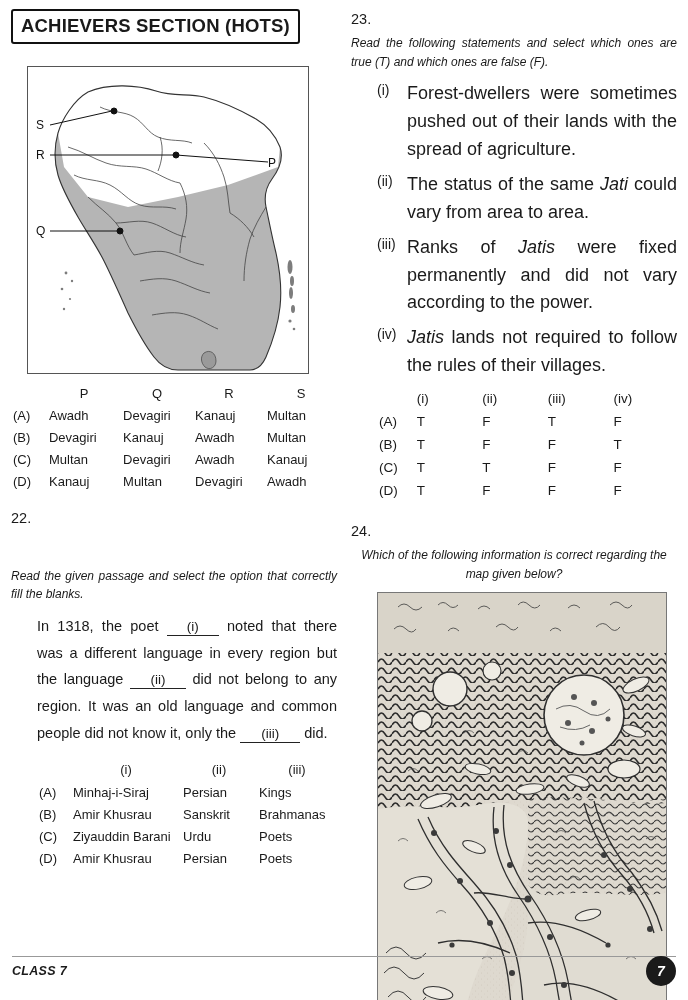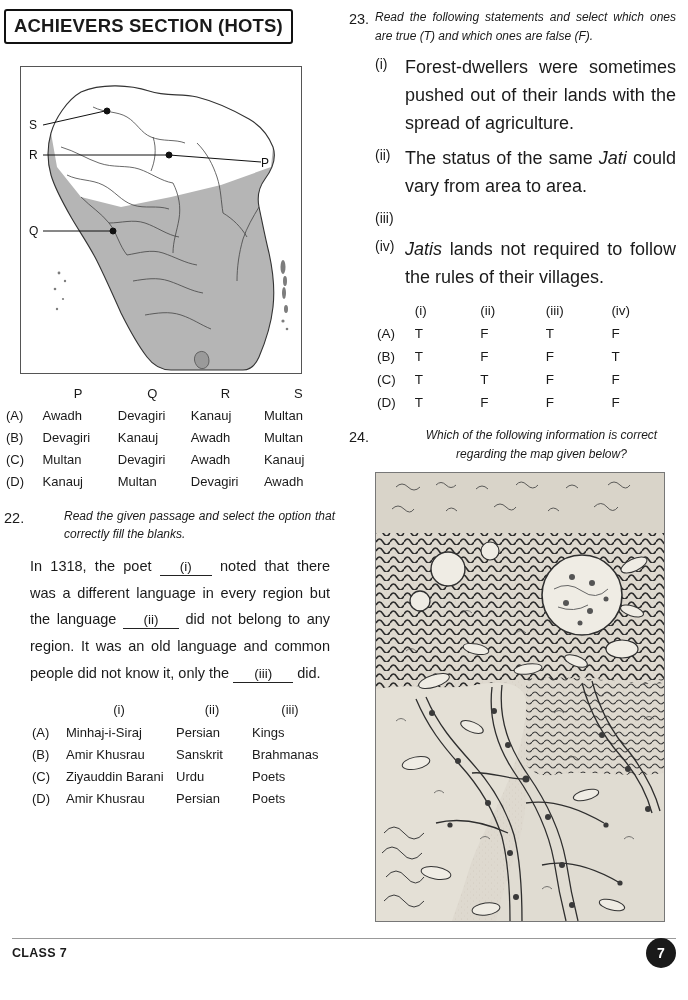--- a/index.html
+++ b/index.html
@@ -6,21 +6,21 @@
   html, body {
     margin: 0; padding: 0;
     width: 688px; height: 1000px;
     background: #ffffff;
     font-family: "Liberation Sans", sans-serif;
     color: #1a1a1a;
   }
   .page {
     position: relative;
     width: 688px; height: 1000px;
-    padding: 6px 12px 0 4px;
+    padding: 6px 12px 0 11px;
   }
   .cols {
     display: flex;
     gap: 14px;
     height: 952px;
   }
   .col {
     width: 330px;
     position: relative;
   }
@@ -39,20 +39,21 @@
     font-weight: bold;
     font-size: 18.5px;
     letter-spacing: 0.2px;
     white-space: nowrap;
   }
 
   
   .q {
     display: flex;
     margin-bottom: 9px;
+    flex-direction: column;
   }
   .q-num {
     width: 26px;
     flex: 0 0 26px;
     font-size: 14.5px;
     line-height: 1.55;
   }
   .q-body {
     flex: 1 1 auto;
     font-size: 12px;
@@ -154,22 +155,23 @@
     overflow: hidden;
     position: relative;
     background: #cfcfcf;
   }
   .pmap svg { display: block; }
 
   
   .footer {
     position: absolute;
     left: 12px; right: 12px;
-    bottom: 28px;
+    bottom: 10px;
     height: 34px;
+    font-style: italic;
   }
   .footer-line {
     position: absolute;
     left: 0; right: 0; top: 0;
     border-top: 1px solid #999;
   }
   .class-label {
     position: absolute;
     left: 0; top: 8px;
     font-size: 12.5px;
@@ -392,20 +394,21 @@
           <div class="sub-txt">Forest-dwellers were sometimes pushed out of their lands with the spread of agriculture.</div>
         </div>
 
         <div class="sub">
           <div class="sub-rom">(ii)</div>
           <div class="sub-txt"><span>The status of the same </span><span class="ital">Jati</span><span> could vary from area to area.</span></div>
         </div>
 
         <div class="sub">
           <div class="sub-rom">(iii)</div>
+          <div class="sub-txt"><span>Ranks of </span><span class="ital">Jatis</span><span> were fixed permanently and did not vary according to the power.</span></div>
         </div>
 
         <div class="sub">
           <div class="sub-rom">(iv)</div>
           <div class="sub-txt"><span class="ital">Jatis</span><span> lands not required to follow the rules of their villages.</span></div>
         </div>
 
       </div>
 
       <table class="opt-table t23">
@@ -441,21 +444,21 @@
         <tr>
           <td class="lbl">(D)</td>
           <td>T</td>
           <td>F</td>
           <td>F</td>
           <td>F</td>
         </tr>
       </tbody>
         </table>
 
-      <div class="q" style="margin-top:12px;gap:32px;">
+      <div class="q" style="margin-top:18px;">
         <div class="q-num">24.</div>
         <div class="q-body nojust">Which of the following information is correct regarding the map given below?</div>
       </div>
 
       <div class="pmap">
         <svg width="288" height="448" viewBox="0 0 288 448" xmlns="http://www.w3.org/2000/svg">
           <defs>
             <pattern id="waves" width="14" height="9" patternUnits="userSpaceOnUse">
               <path d="M0,6 Q3.5,0 7,6 T14,6" fill="none" stroke="#2b2b2b" stroke-width="1.5"></path>
             </pattern>

